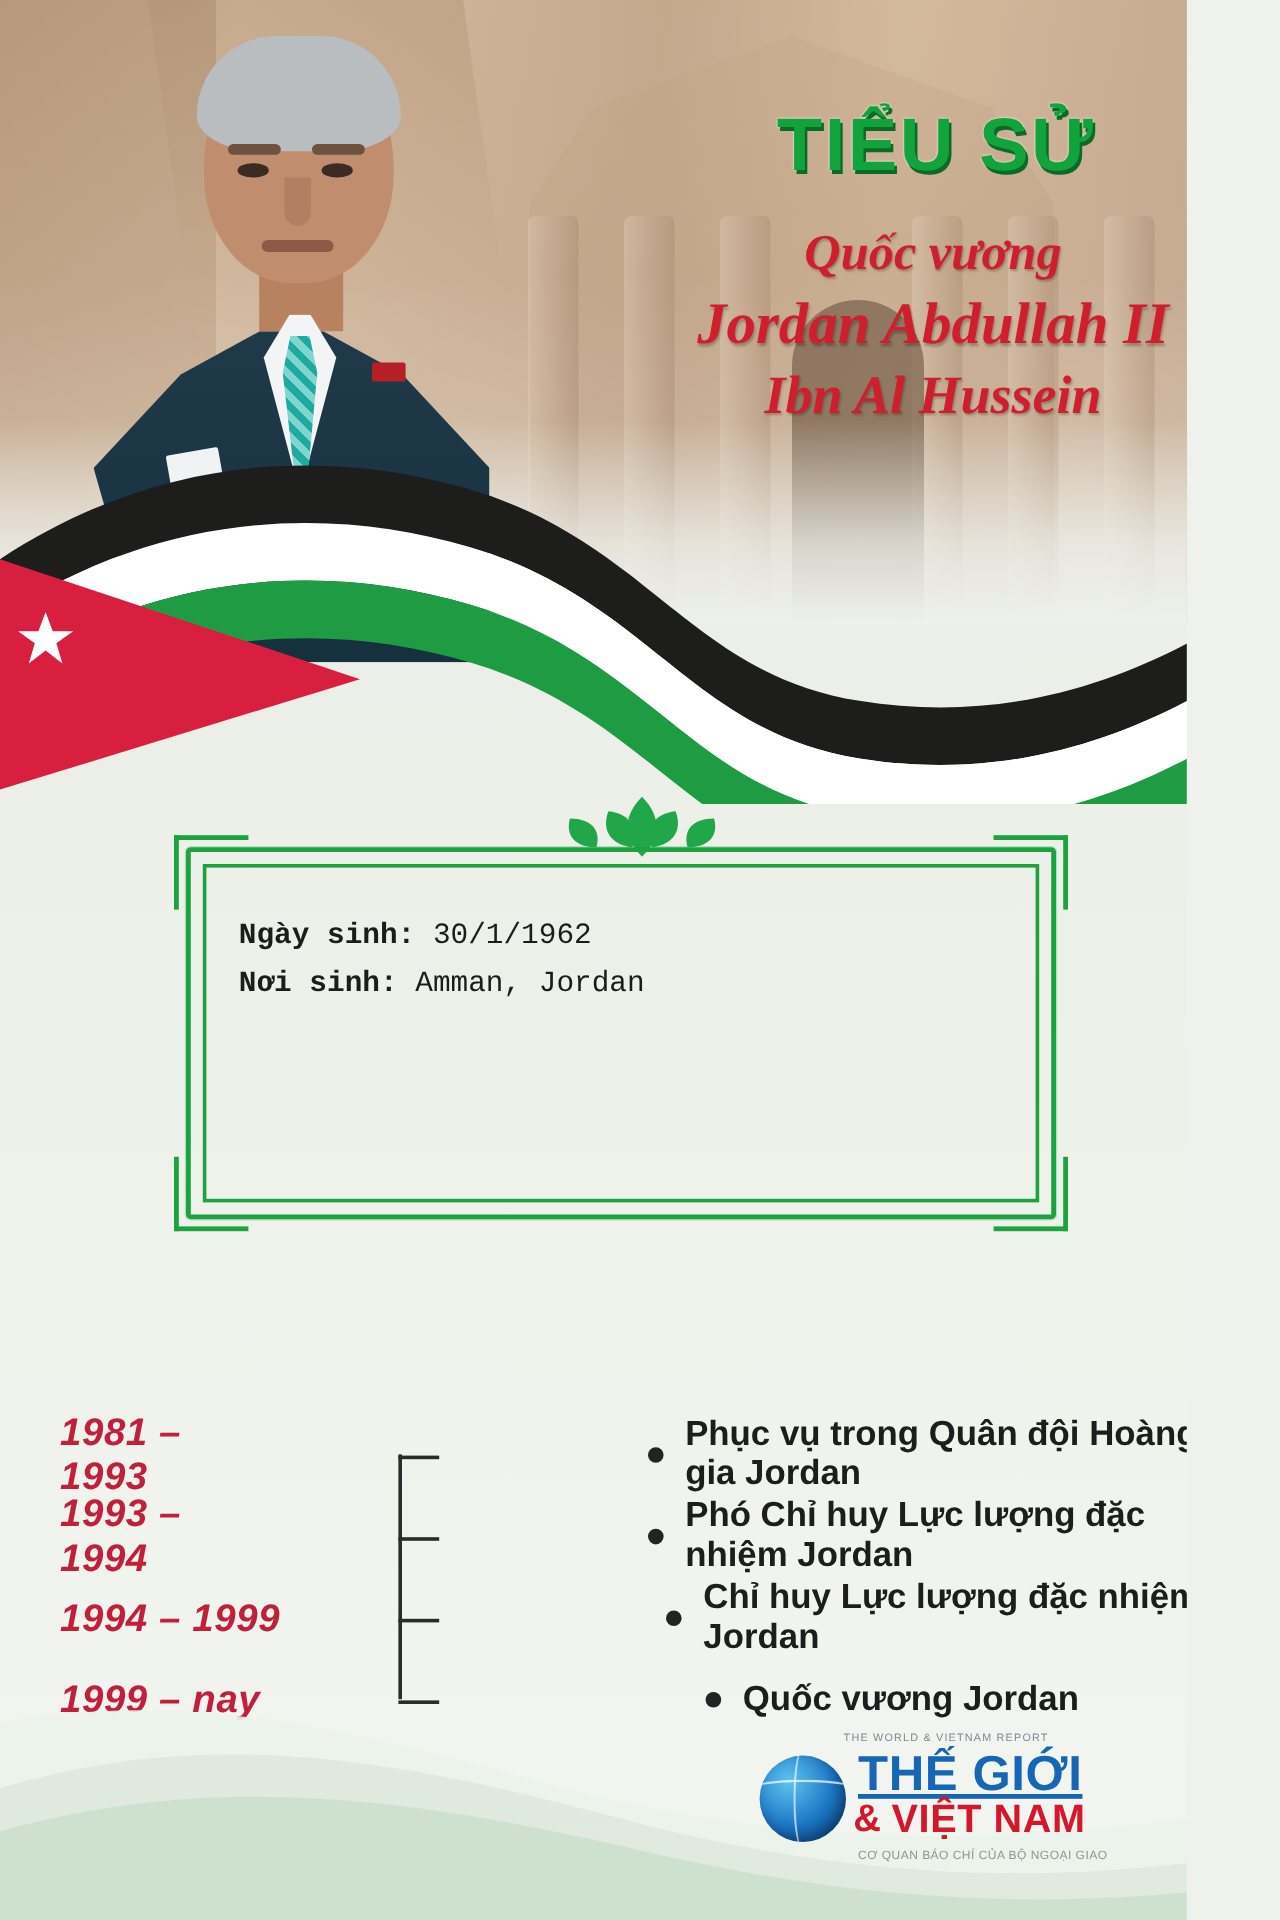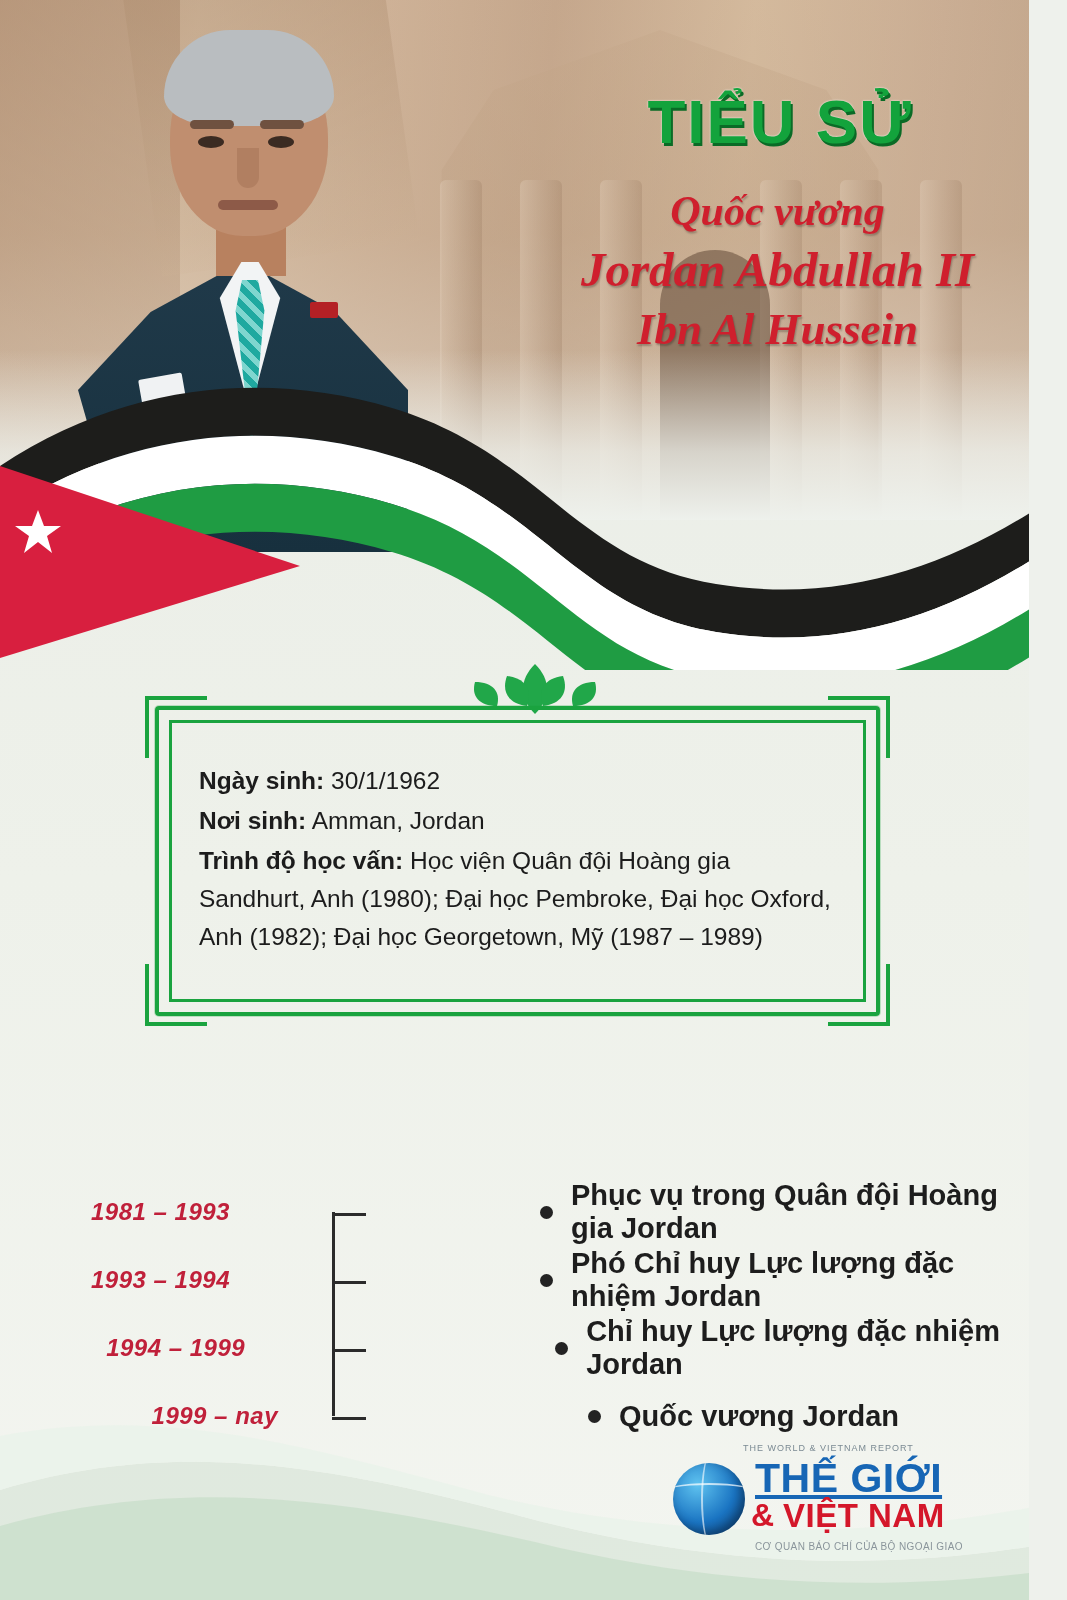--- a/index.html
+++ b/index.html
@@ -9,21 +9,20 @@
     font-family:"Liberation Sans", sans-serif;
     background:#eef1ec;
     overflow:hidden;
     position:relative;
   }
   .poster{
     position:relative;
     width:989px;height:1600px;
     overflow:hidden;
     background:linear-gradient(180deg,#e9ece6 0%,#eef1ea 55%,#f3f5f0 100%);
-    padding-left:40px;
   }
 
   
   .hero{
     position:absolute;left:0;top:0;width:1067px;height:520px;
     overflow:hidden;
   }
   .hero-bg{
     position:absolute;inset:0;
     background:
@@ -134,39 +133,39 @@
     border:3px solid #18symbol;
   }
   .infobox .frame-inner{border:3px solid #1aa33f;}
   .corner{position:absolute;width:58px;height:58px;border:4px solid #1aa33f;}
   .corner.tl{left:-10px;top:-10px;border-right:none;border-bottom:none;}
   .corner.tr{right:-10px;top:-10px;border-left:none;border-bottom:none;}
   .corner.bl{left:-10px;bottom:-10px;border-right:none;border-top:none;}
   .corner.br{right:-10px;bottom:-10px;border-left:none;border-top:none;}
   .info-text{
     position:absolute;left:44px;top:56px;right:46px;
-    font-size:24.5px;line-height:1.55;color:#1c1c1c;
+    font-size:24.5px;line-height:1.55;color:#1c1c1c;font-family:Liberation Mono, monospace;
   }
   .info-text b{font-weight:bold;}
   .info-line{margin:0 0 2px 0;}
 
   
   .section-title{
     position:absolute;left:0;top:1080px;width:1067px;text-align:center;
     font-size:56px;font-weight:bold;letter-spacing:1px;
     color:#16a63f;
     text-shadow:2px 3px 0 #0a6b26, 0 0 2px #fff;
   }
 
   
   .timeline{position:absolute;left:50px;top:1178px;width:980px;height:290px;}
   .tl-row{position:relative;height:68px;display:flex;align-items:center;}
   .tl-year{
-    width:228px;text-align:right;padding-right:14px;
-    font-size:24px;font-weight:bold;font-style:italic;color:#c0203a;
+    width:228px;text-align:left;padding-right:14px;
+    font-size:32px;font-weight:bold;font-style:italic;color:#c0203a;
     letter-spacing:.5px;
   }
   .tl-dot{
     width:13px;height:13px;border-radius:50%;background:#232323;
     margin-left:296px;flex:0 0 auto;
   }
   .tl-text{
     margin-left:18px;font-size:29px;font-weight:bold;color:#1d1d1d;
   }
   .tl-spine{
@@ -302,24 +301,20 @@
 
     <div class="info-text">
       <p class="info-line">
         <b>Ngày sinh:</b>
         <span>30/1/1962</span>
       </p>
       <p class="info-line">
         <b>Nơi sinh:</b>
         <span>Amman, Jordan</span>
       </p>
-      <p class="info-line">
-        <b>Trình độ học vấn:</b>
-        <span>Học viện Quân đội Hoàng gia Sandhurt, Anh (1980); Đại học Pembroke, Đại học Oxford, Anh (1982); Đại học Georgetown, Mỹ (1987 – 1989)</span>
-      </p>
     </div>
   </div>
 
 
   <div class="timeline">
     <div class="tl-spine"></div>
     <div class="tl-branch" style="top:35px;"></div>
     <div class="tl-branch" style="top:103px;"></div>
     <div class="tl-branch" style="top:171px;"></div>
     <div class="tl-branch" style="top:239px;"></div>

